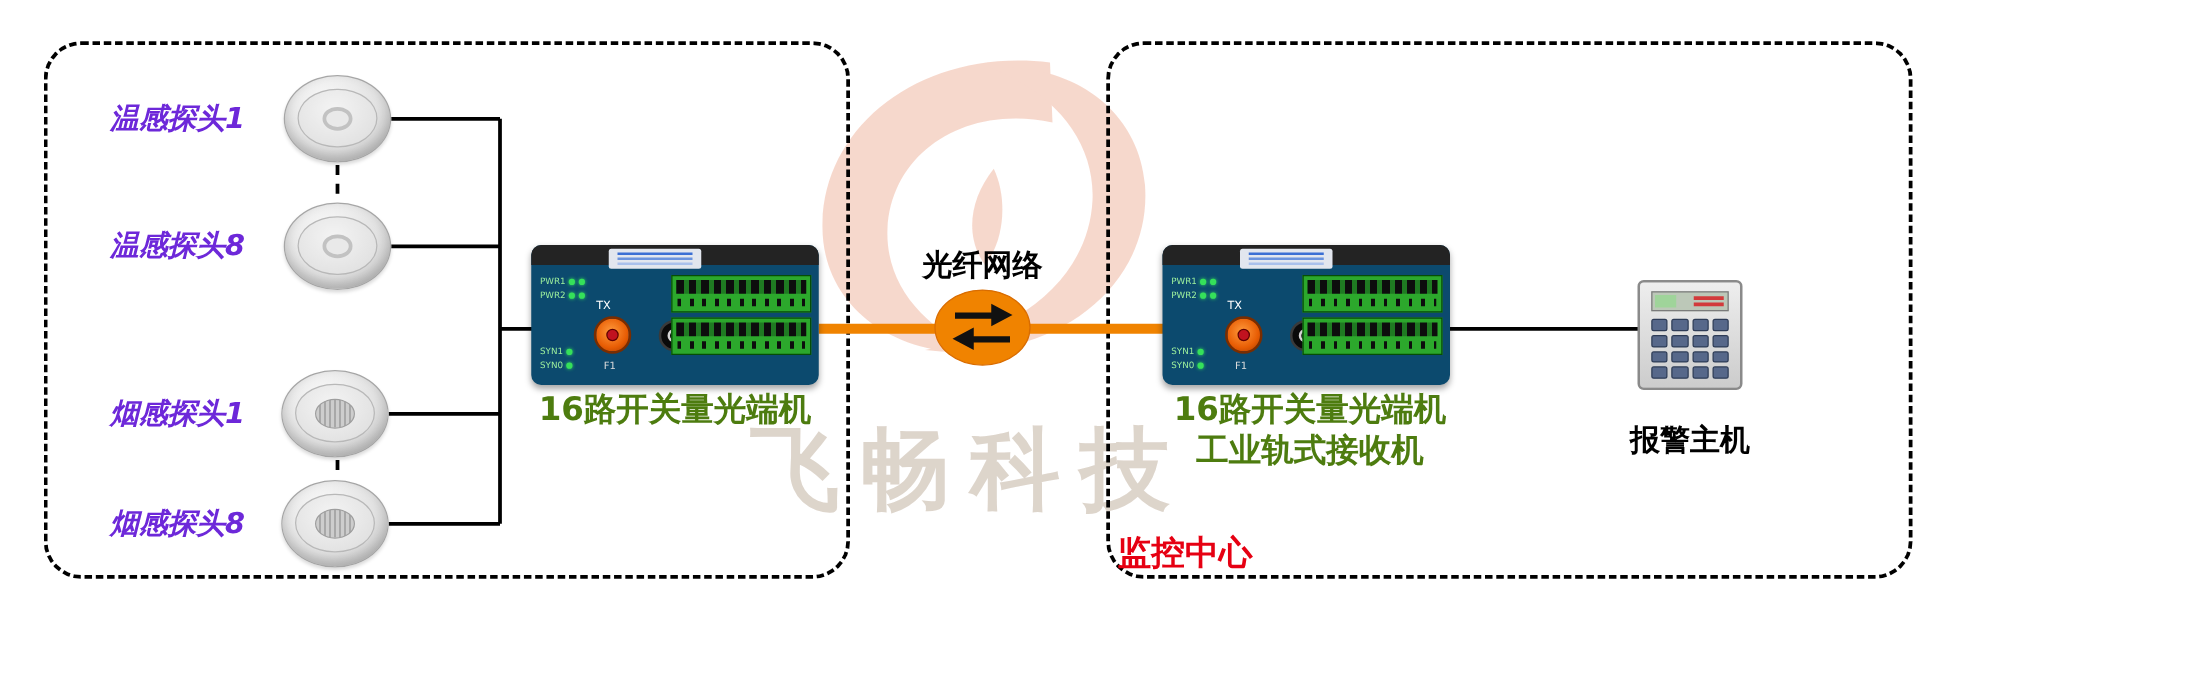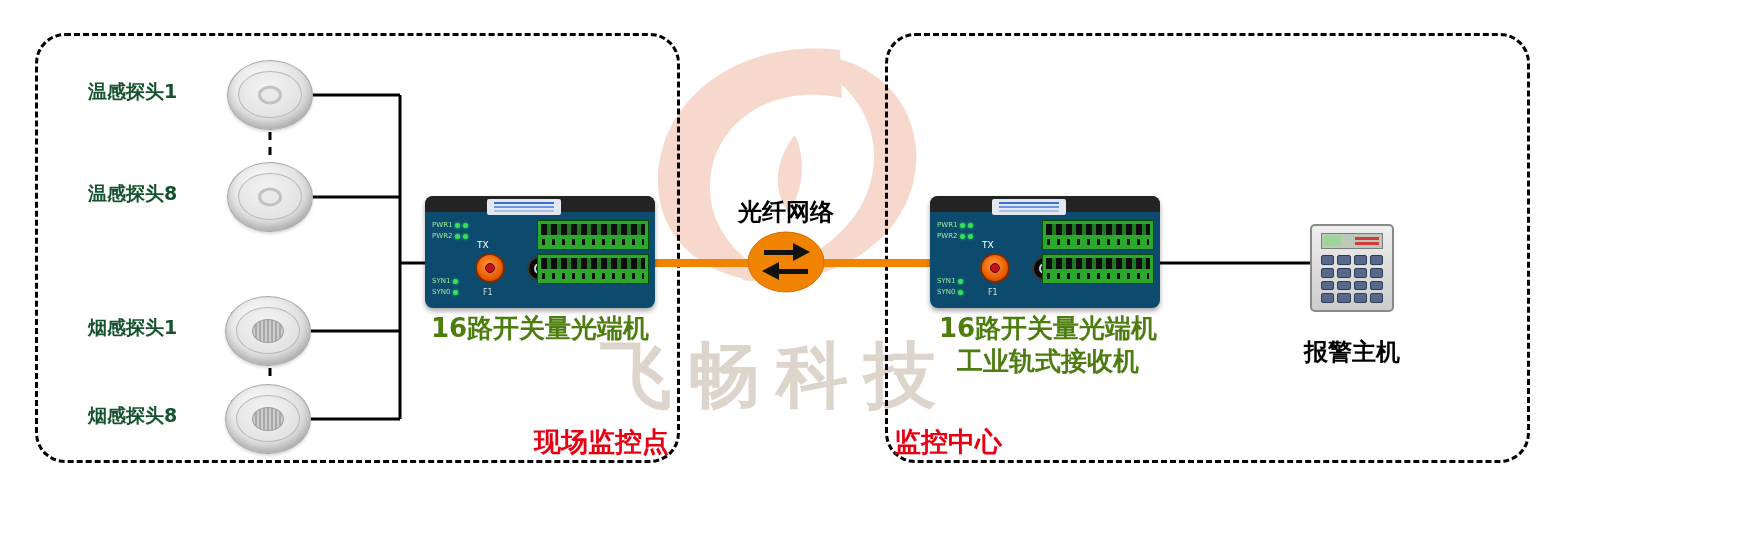--- a/index.html
+++ b/index.html
@@ -15,21 +15,21 @@
 
   
   .zone-box { position:absolute; border:3px dashed #000; border-radius:30px; z-index:1; }
   .zone-site   { left:35px;  top:33px; width:645px; height:430px; }
   .zone-center { left:885px; top:33px; width:645px; height:430px; }
 
   
   .wires { position:absolute; left:0; top:0; z-index:2; }
 
   
-  .sensor-label { position:absolute; font-size:19px; font-weight:600; color:#14532d; z-index:3; }
+  .sensor-label { position:absolute; font-size:23px; font-weight:600; color:#6d28d9; z-index:3;font-style:italic; }
   .detector { position:absolute; width:86px; height:70px; border-radius:50%;
               background:radial-gradient(ellipse at 40% 32%, #fbfbfb, #e2e2e2 55%, #bfbfbf 95%);
               border:1px solid #a6a6a6; box-shadow:inset 0 -5px 9px rgba(0,0,0,.18), 0 2px 3px rgba(0,0,0,.15);
               z-index:3; }
   .detector::before { content:""; position:absolute; left:12%; top:14%; right:12%; bottom:16%;
               border-radius:50%; border:1px solid #b8b8b8;
               background:radial-gradient(ellipse at 45% 35%, #f4f4f4, #dcdcdc); }
   .detector.temp::after { content:""; position:absolute; left:50%; top:50%; width:18px; height:13px;
               transform:translate(-50%,-50%); border-radius:50%; border:3px solid #c2c2c2; background:#e9e9e9; }
   .detector.smoke::after { content:""; position:absolute; left:50%; top:50%; width:30px; height:22px;
@@ -242,16 +242,15 @@
         <div class="kp-key"></div>
         <div class="kp-key"></div>
       <div class="kp-key"></div>
         <div class="kp-key"></div>
         <div class="kp-key"></div>
         <div class="kp-key"></div>
     </div>
   </div>
   <div class="alarm-label">报警主机</div>
 
-  <div class="red-label red-site">现场监控点</div>
   <div class="red-label red-center">监控中心</div>
 
 </div>
 
 </body></html>

